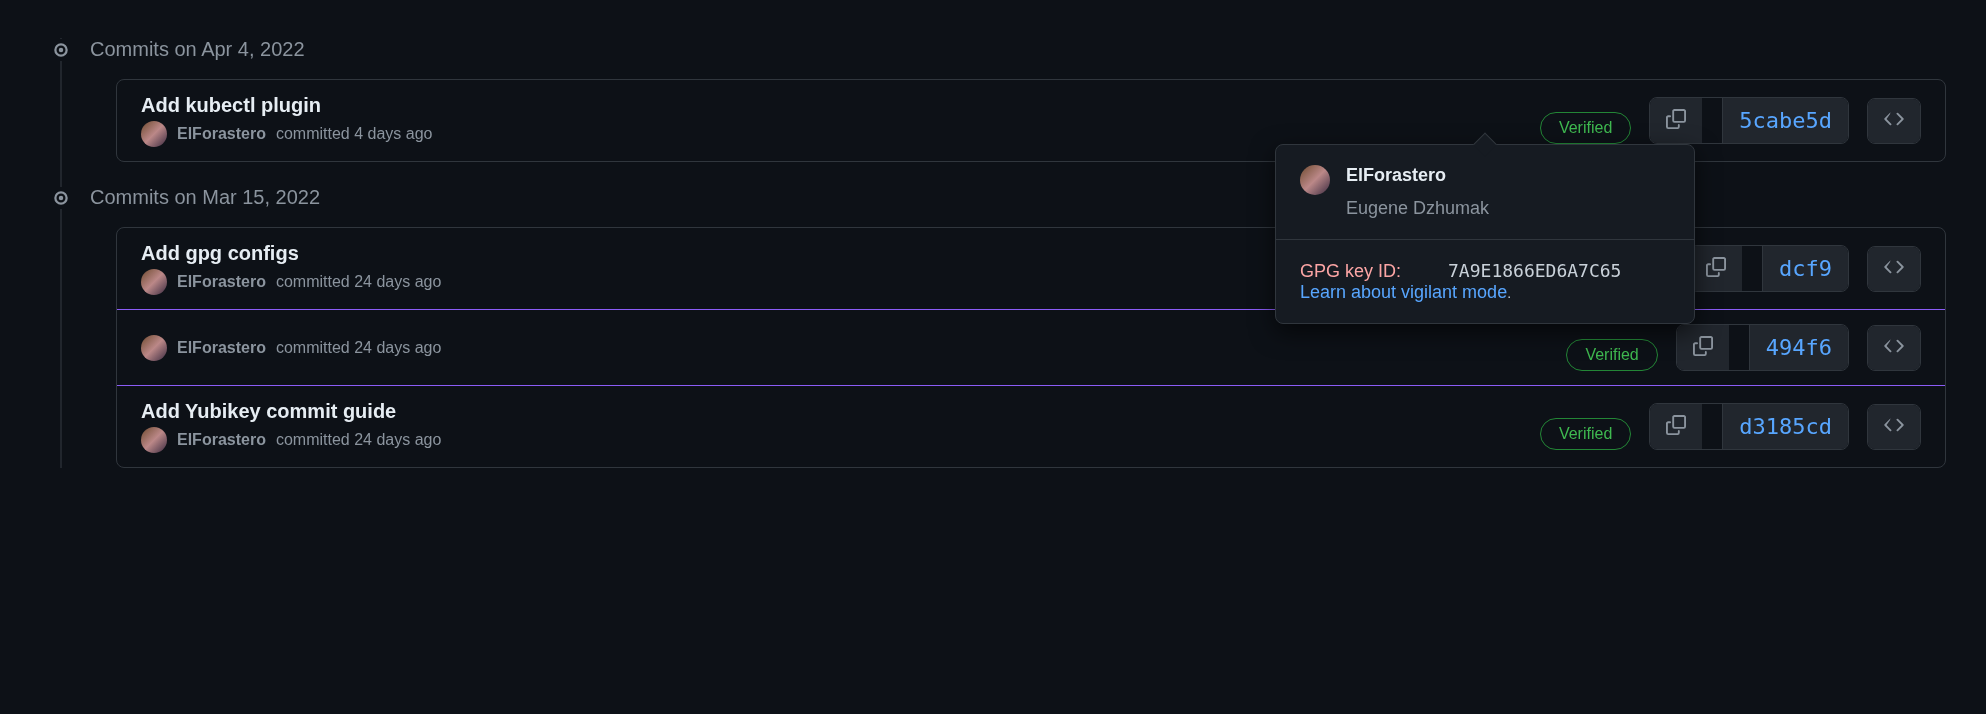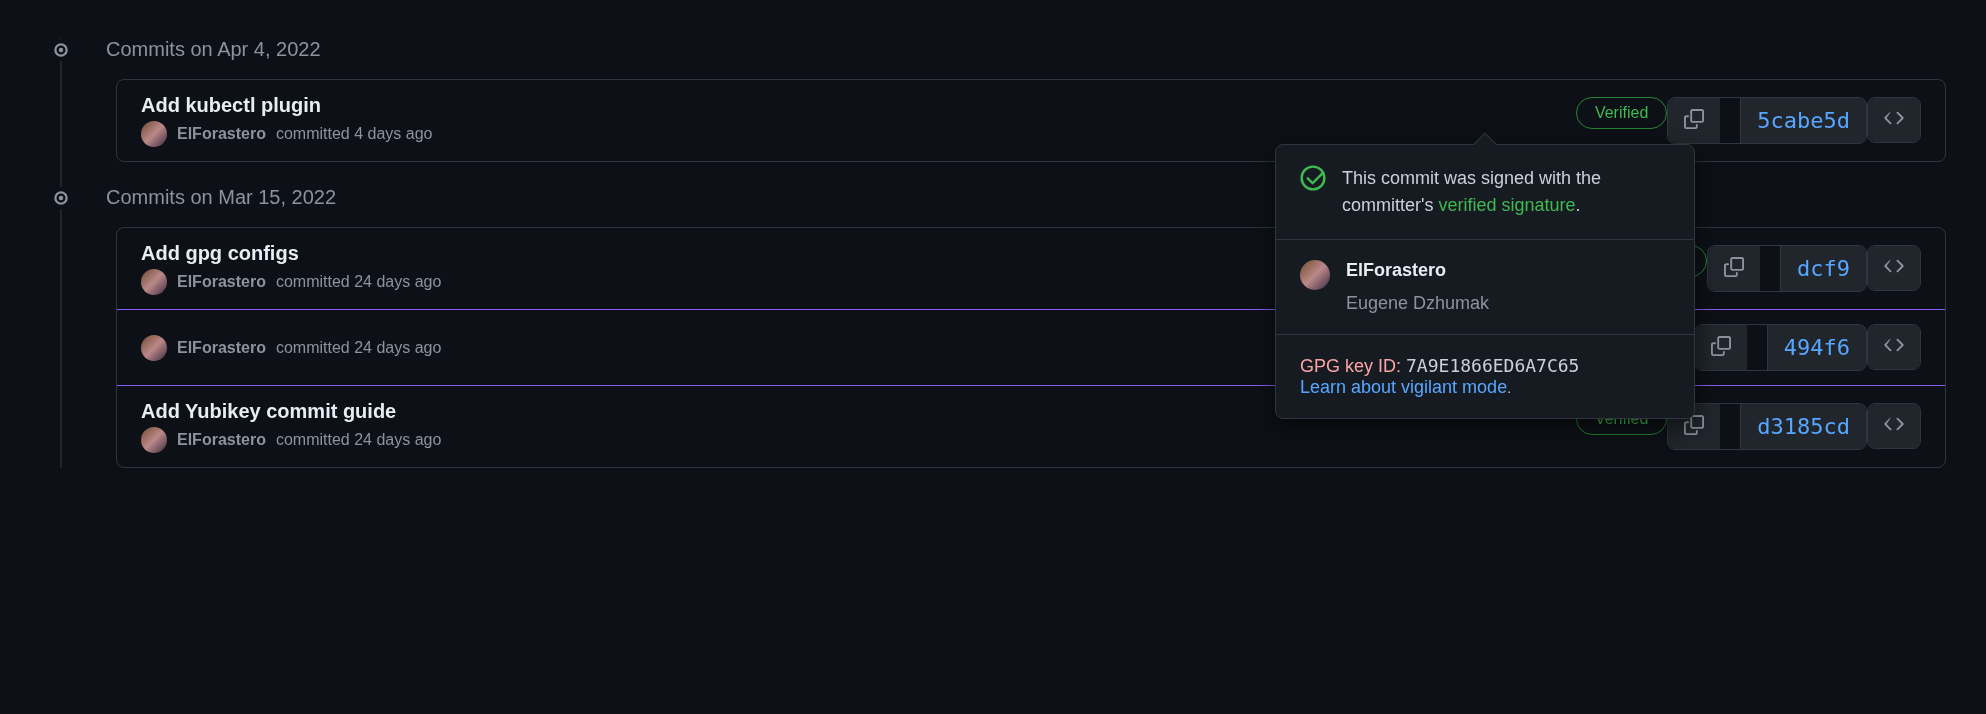--- a/index.html
+++ b/index.html
@@ -16,21 +16,21 @@
     position: absolute;
     left: 20px;
     top: 0;
     bottom: 0;
     width: 2px;
     background: #21262d;
   }
   .date-header {
     display: flex;
     align-items: center;
-    gap: 34px;
+    gap: 18px;
     margin: 18px 0 18px 0;
     position: relative;
   }
   .date-header .dot-circle {
     width: 22px; height: 22px;
     display: flex; align-items: center; justify-content: center;
     background: #0d1117;
     z-index: 2;
     margin-left: 10px;
   }
@@ -69,21 +69,21 @@
   .avatar {
     width: 26px; height: 26px;
     border-radius: 50%;
     background: linear-gradient(135deg, #6e4a2e 0%, #b88 50%, #3a2a40 100%);
     display: inline-block;
     flex-shrink: 0;
   }
   .avatar-lg { width: 30px; height: 30px; }
   .author-name { color: #8b949e; font-weight: 600; }
   .commit-right {
-    display: flex; align-items: flex-start; 
+    display: flex; align-items: flex-end; gap: 18px;
   }
   .verified-badge {
     border: 1px solid #238636;
     color: #3fb950;
     border-radius: 999px;
     padding: 6px 18px;
     font-size: 16px;
     background: transparent;
     cursor: pointer;
   }
@@ -138,21 +138,21 @@
     border-bottom: 1px solid #30363d;
     display: flex;
     gap: 16px;
   }
   .popover-section:last-child { border-bottom: none; }
   .popover-text { font-size: 18px; color: #c9d1d9; line-height: 1.5; }
   .verified-link { color: #3fb950; cursor: pointer; }
   .signer-name { font-weight: 700; color: #e6edf3; font-size: 18px; }
   .signer-full { color: #8b949e; font-size: 18px; margin-top: 12px; }
   .gpg-label { color: #fca5a5; font-size: 18px; }
-  .gpg-key { color: #c9d1d9; font-family: ui-monospace, monospace; font-size: 18px; }
+  .gpg-key { color: #c9d1d9; font-family: ui-monospace, monospace; font-size: 18px; margin-left: 42px; }
   .vigilant-link { color: #58a6ff; font-size: 18px; cursor: pointer; }
   .check-icon {
     width: 26px; height: 26px;
     flex-shrink: 0;
   }
 </style>
 </head>
 <body>
 
 <div class="timeline">
@@ -197,31 +197,20 @@
             <svg class="icon-svg" viewBox="0 0 16 16">
                       <path d="m11.28 3.22 4.25 4.25a.75.75 0 0 1 0 1.06l-4.25 4.25a.75.75 0 0 1-1.06-1.06L13.94 8l-3.72-3.72a.75.75 0 0 1 1.06-1.06Zm-6.56 0a.75.75 0 0 1 0 1.06L2.06 8l3.66 3.72a.75.75 0 1 1-1.06 1.06L.47 8.53a.75.75 0 0 1 0-1.06l4.19-4.25a.75.75 0 0 1 1.06 0Z"></path>
                     </svg>
           </span>
         </button>
       </div>
     </div>
 
   <div class="popover">
     <div class="popover-section">
-      <span class="check-icon">
-        <svg viewBox="0 0 16 16" width="26" height="26">
-                    <path fill="#3fb950" d="m13.78 4.22-6.5 6.5a.75.75 0 0 1-1.06 0l-3-3a.75.75 0 1 1 1.06-1.06L6.75 9.19l5.97-5.97a.75.75 0 0 1 1.06 1.06Z" transform="translate(1,1)"></path>
-                    <circle cx="8" cy="8" r="7" fill="none" stroke="#3fb950" stroke-width="1.5"></circle>
-                  </svg>
-      </span>
-      <div class="popover-text">
-        <span>This commit was signed with the committer's </span><a class="verified-link">verified signature</a><span>.</span>
-      </div>
-    </div>
-    <div class="popover-section">
       <span class="avatar avatar-lg"></span>
       <div>
         <div class="signer-name">ElForastero</div>
         <div class="signer-full">Eugene Dzhumak</div>
       </div>
     </div>
     <div class="popover-section" style="display:block">
       <div>
         <span class="gpg-label">GPG key ID: </span><span class="gpg-key">7A9E1866ED6A7C65</span>
       </div>

